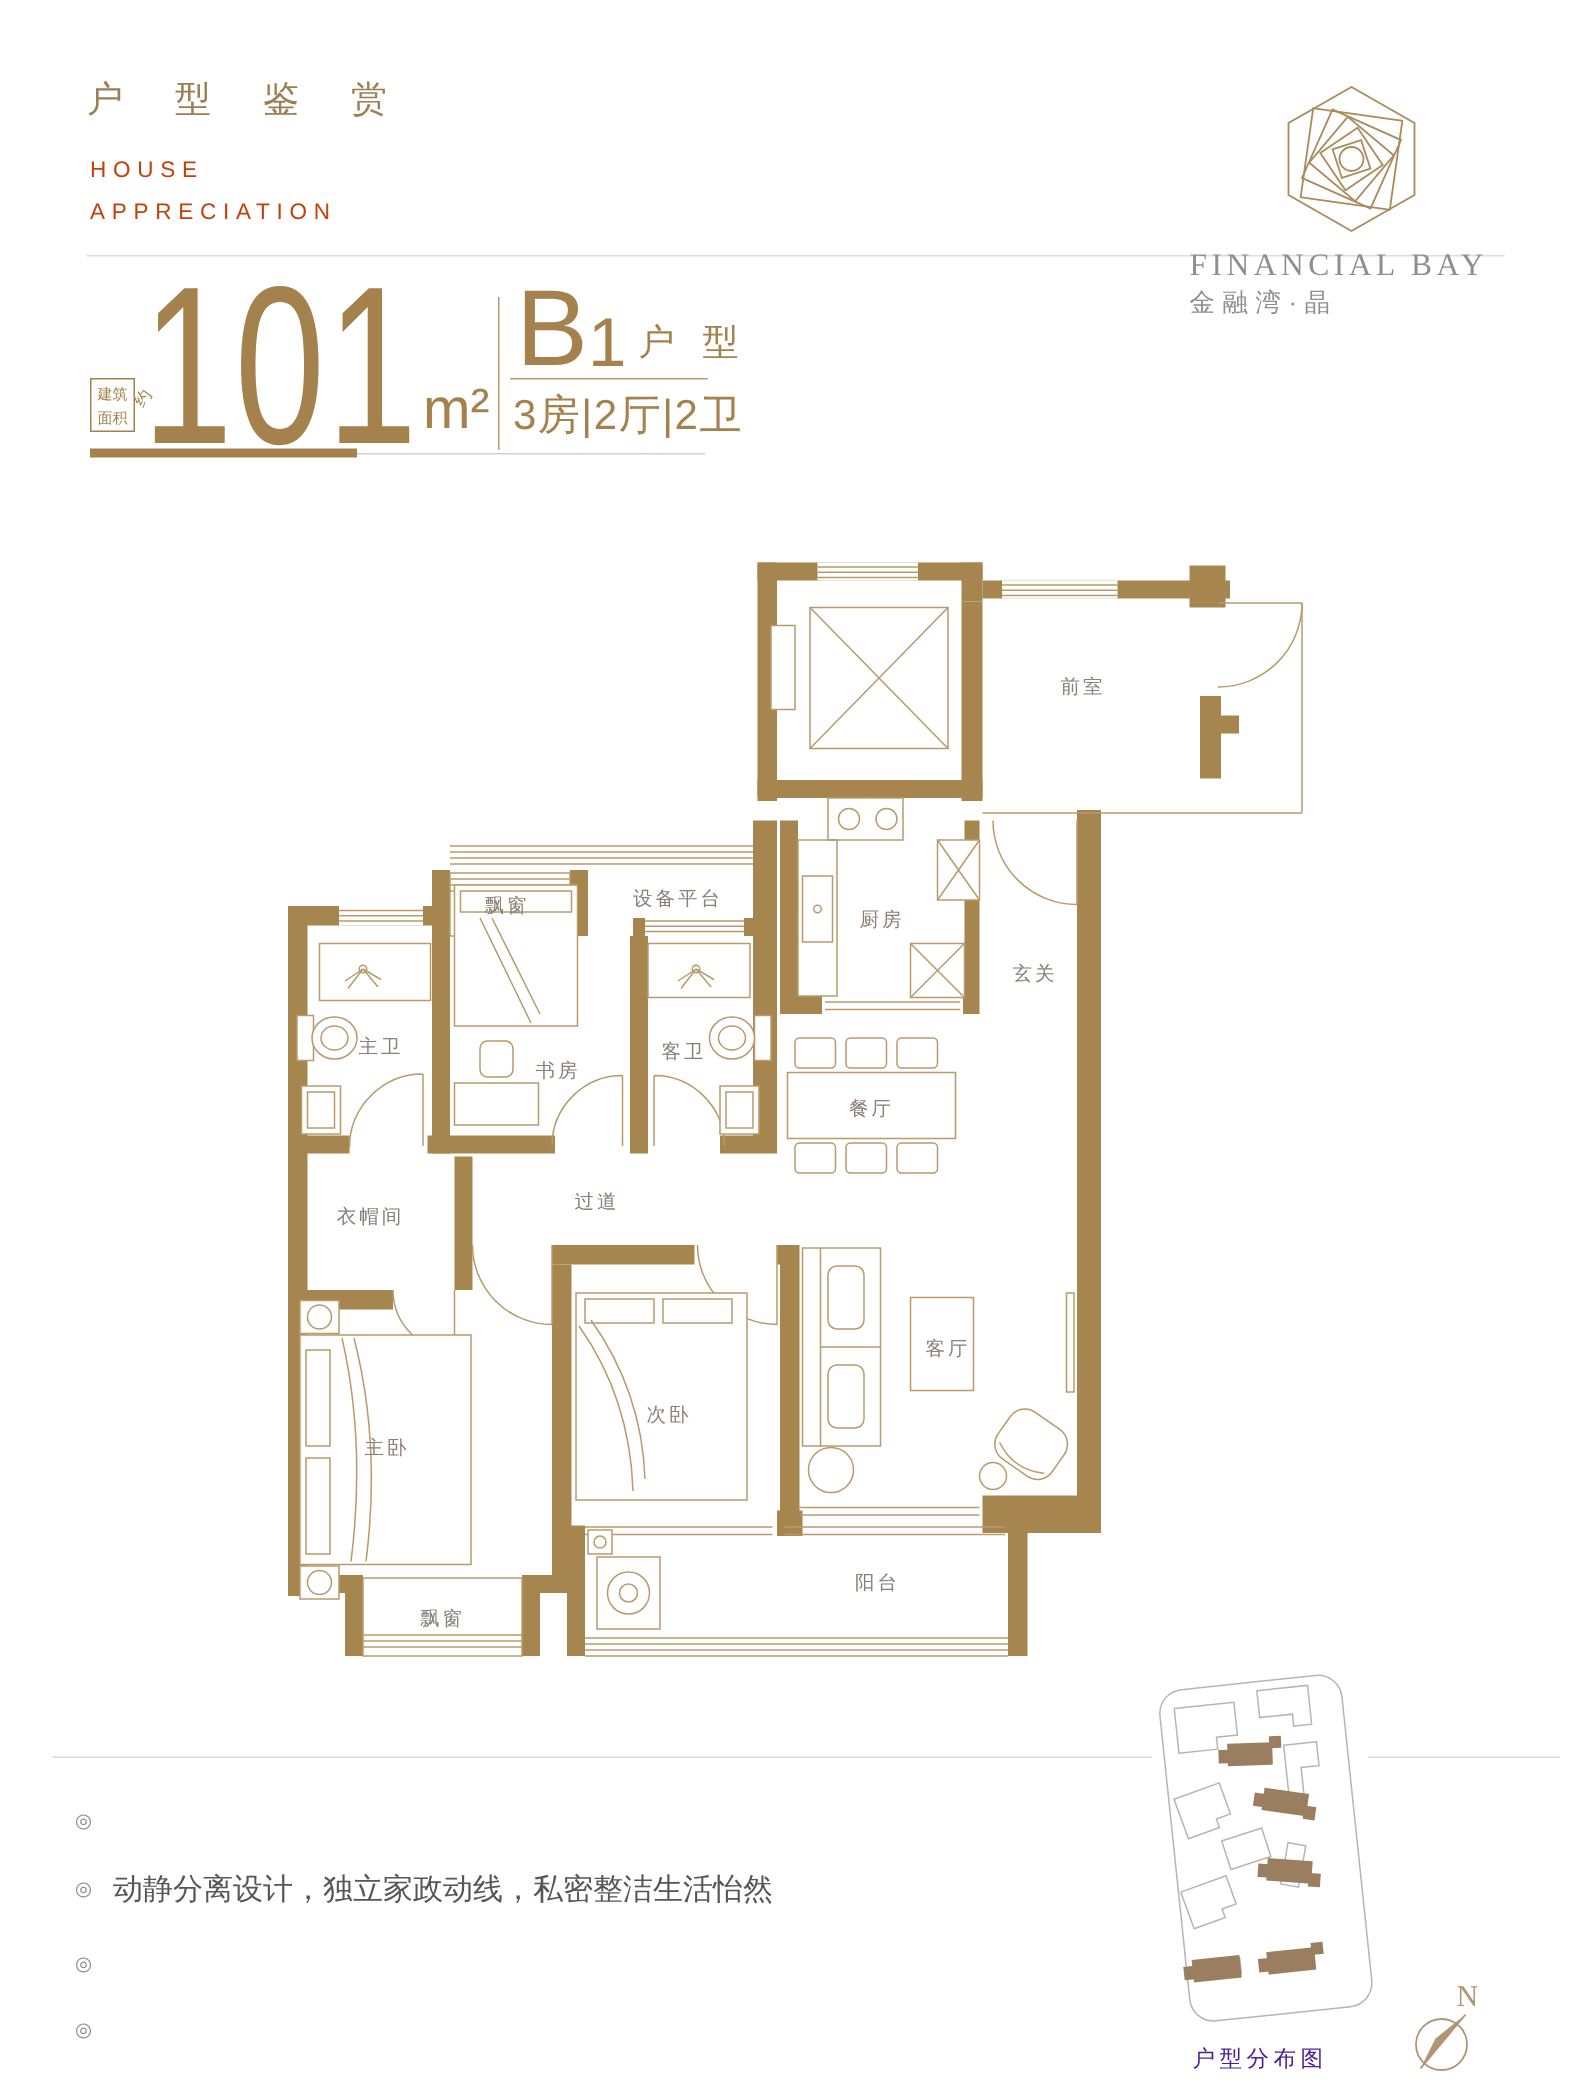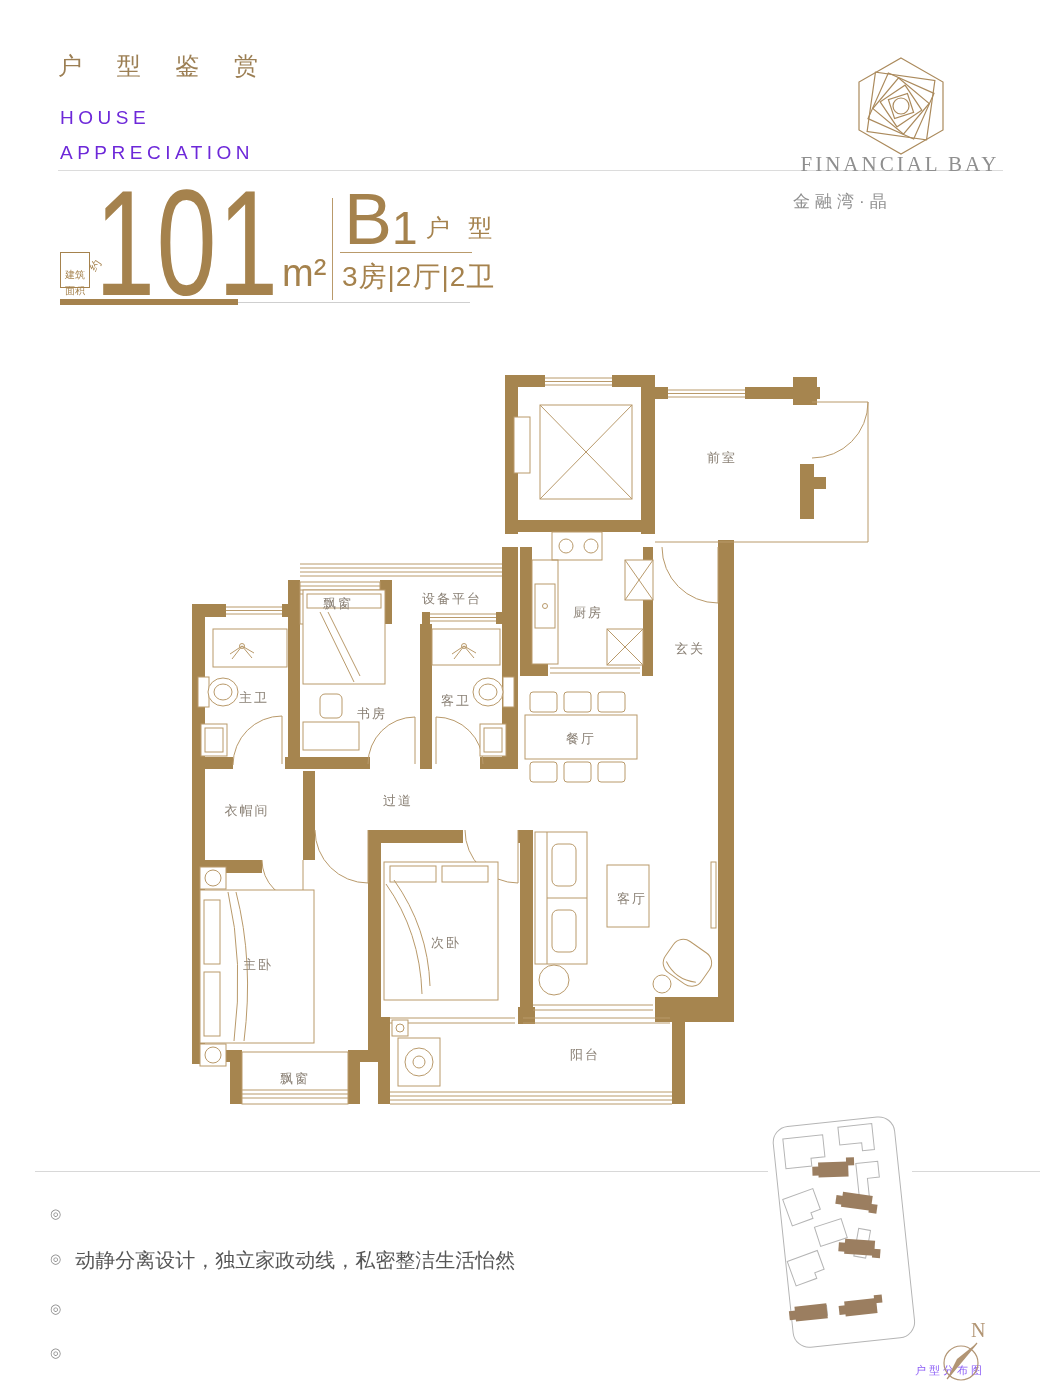--- a/index.html
+++ b/index.html
@@ -2,30 +2,30 @@
 <html><head>
 <meta charset="utf-8">
 <style>
   html,body{margin:0;padding:0;}
   body{width:1055px;height:1400px;position:relative;background:#ffffff;
        font-family:"Liberation Sans",sans-serif;overflow:hidden;}
   .abs{position:absolute;}
 
   
   .page-title{left:58px;top:50px;font-size:24px;letter-spacing:14px;color:#9c7f54;font-weight:500;}
-  .page-sub{left:60px;top:100px;font-size:19px;letter-spacing:4.5px;color:#6d28d9;line-height:1.85;}
+  .page-sub{left:60px;top:100px;font-size:15px;letter-spacing:4.5px;color:#c2410c;line-height:1.85;}
   .top-divider{left:58px;top:170px;width:945px;height:1px;background:#dcdcdc;}
 
-  .brand-en{left:793px;top:152px;width:214px;text-align:center;
+  .brand-en{left:793px;top:164px;width:214px;text-align:left;
             font-family:"Liberation Serif",serif;font-size:21px;letter-spacing:3px;color:#8f8f8f;}
   .brand-cn{left:793px;top:190px;width:214px;text-align:left;font-size:17px;letter-spacing:5px;color:#8e8e8e;}
 
   
   .spec-box{left:60px;top:252px;width:30px;height:36px;border:1px solid #a5824d;
-            color:#a5824d;font-size:10px;line-height:1.55;text-align:center;padding-top:14px;box-sizing:border-box;}
+            color:#a5824d;font-size:10px;line-height:1.55;text-align:center;padding-top:3px;box-sizing:border-box;}
   .spec-approx{left:90px;top:258px;font-size:11px;color:#a5824d;transform:rotate(-55deg);}
   .big-num{left:95px;top:168px;font-size:150px;line-height:1.0;color:#a5824d;font-weight:400;
            transform:scaleX(.72);transform-origin:left top;letter-spacing:2px;}
   .big-unit{left:282px;top:252px;font-size:38px;color:#a5824d;}
   .spec-vline{left:332px;top:198px;width:1px;height:102px;background:#b99a6b;}
   .unit-row{left:344px;top:186px;display:flex;align-items:flex-end;color:#a5824d;}
   .unit-b{font-size:72px;line-height:.92;}
   .unit-1{font-size:46px;line-height:1.05;}
   .unit-type{font-size:24px;letter-spacing:6px;margin-left:8px;padding-bottom:8px;}
   .unit-underline{left:340px;top:252px;width:132px;height:1px;background:#b99a6b;}
@@ -34,22 +34,22 @@
   .accent-line{left:238px;top:302px;width:232px;height:1px;background:#cfcfcf;}
 
   
   .features{left:50px;top:1203px;width:700px;}
   .feature{display:flex;align-items:flex-start;margin-bottom:26px;color:#565656;font-size:20px;line-height:1.2;}
   .bullet{color:#8a8a8a;font-size:13px;margin:3px 14px 0 0;}
 
   .bottom-divider-l{left:35px;top:1171px;width:733px;height:1px;background:#d8d8d8;}
   .bottom-divider-r{left:912px;top:1171px;width:128px;height:1px;background:#d8d8d8;}
 
-  .siteplan-caption{left:795px;top:1363px;width:190px;text-align:right;
-                    font-size:11px;letter-spacing:3px;color:#8b5cf6;}
+  .siteplan-caption{left:795px;top:1363px;width:190px;text-align:left;
+                    font-size:15px;letter-spacing:3px;color:#4c1d95;}
 
   
   .wall{fill:#a6854f;}
   .thin{stroke:#b99a6b;stroke-width:1;fill:none;}
   .thinw{stroke:#b99a6b;stroke-width:1;fill:#ffffff;}
   .rlabel{font-family:"Liberation Sans",sans-serif;font-size:13px;fill:#8a8075;letter-spacing:2px;text-anchor:middle;}
   .sp-outline{stroke:#b5b5b5;stroke-width:1;fill:none;}
   .sp-fill{fill:#9b7e60;stroke:none;}
   .logo-line{stroke:#ab8a5c;stroke-width:1.2;fill:none;}
   .compass{stroke:#b29574;fill:none;stroke-width:1.2;}

